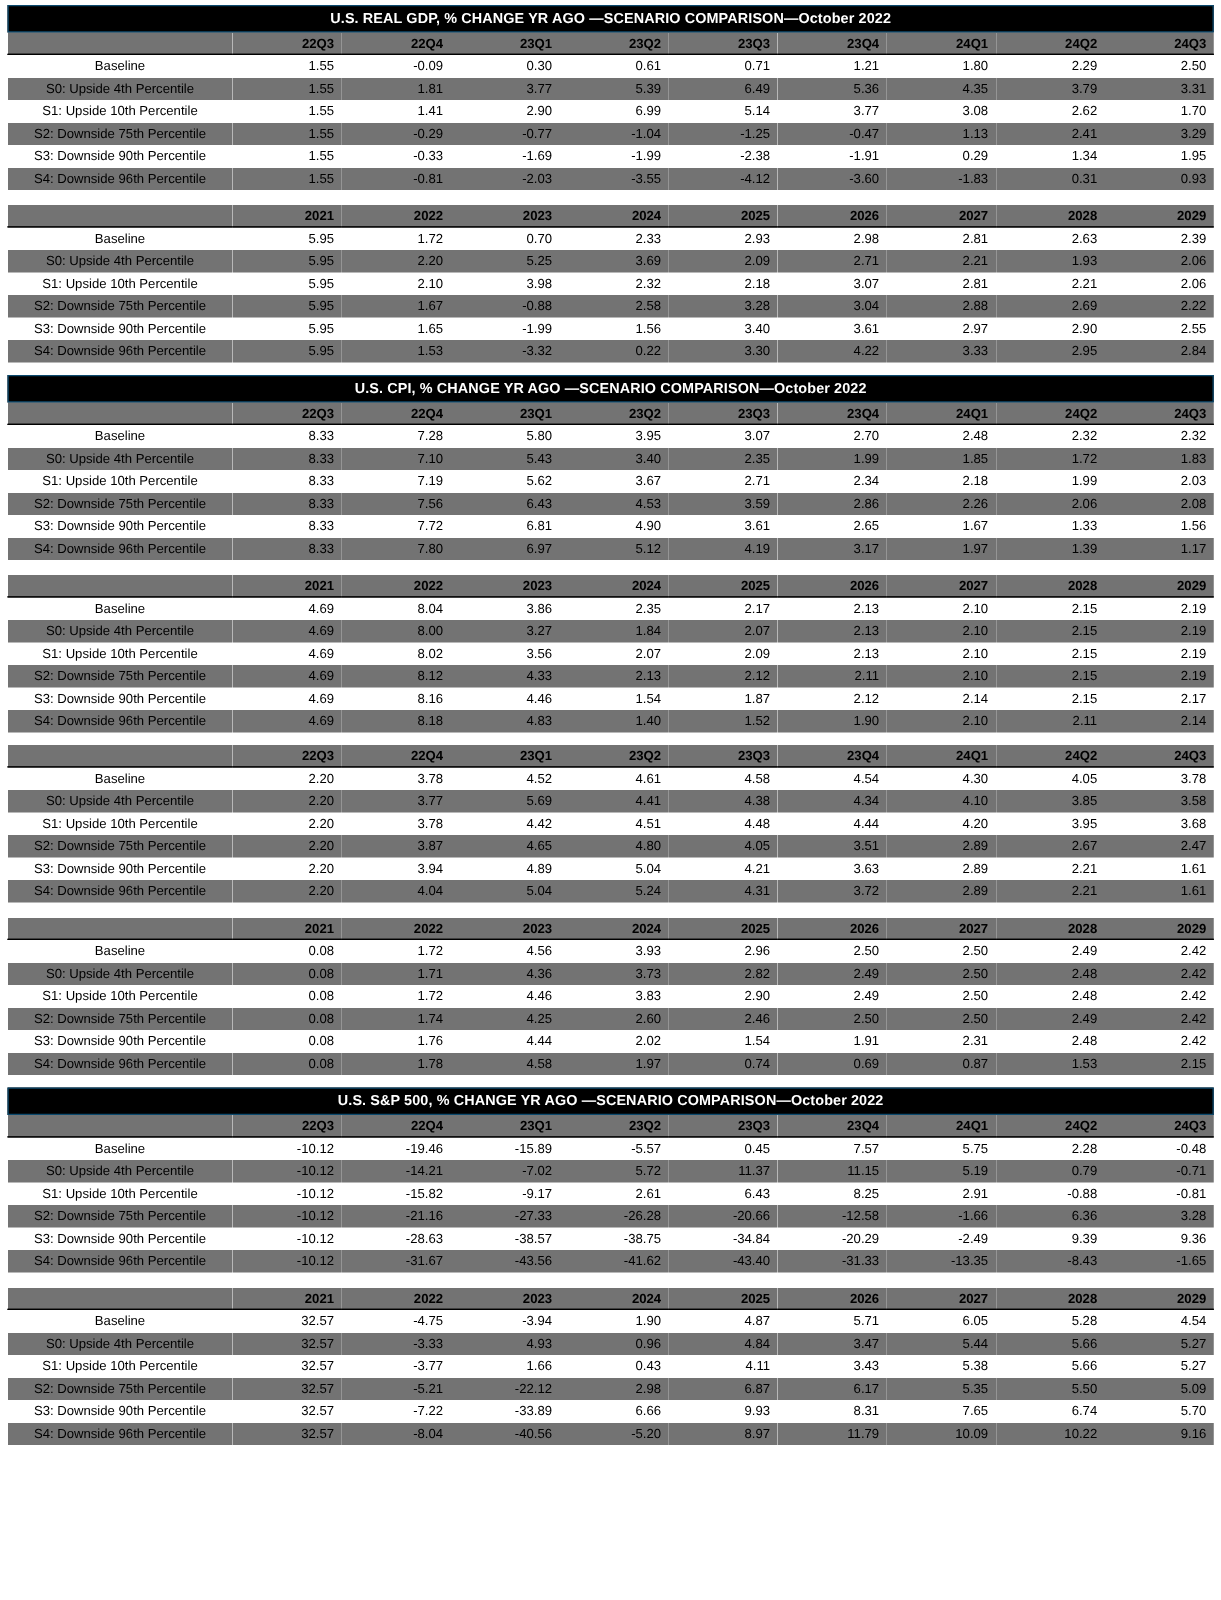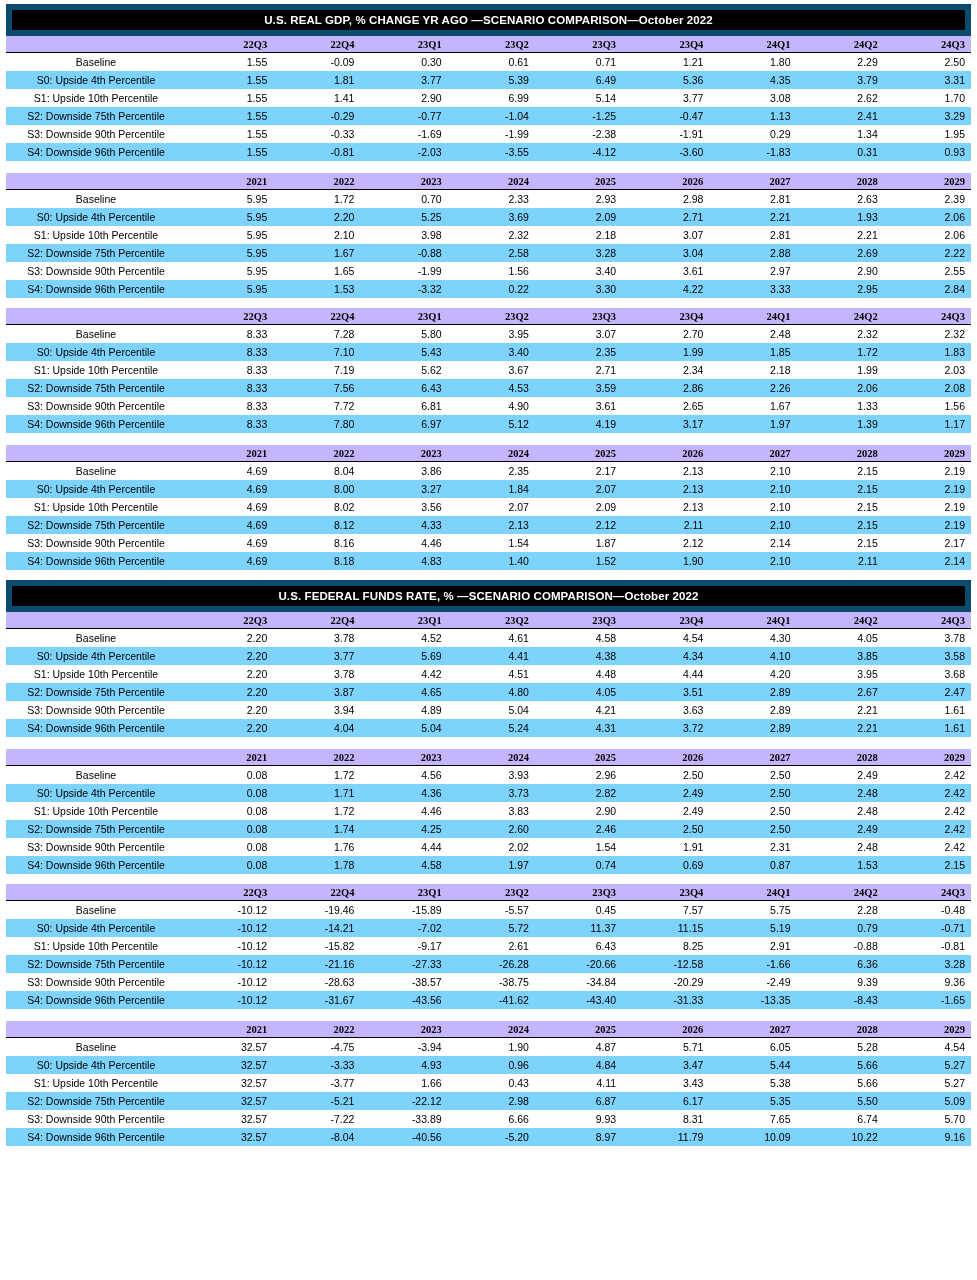--- a/index.html
+++ b/index.html
@@ -22,21 +22,21 @@
     margin-bottom: 10px;
   }
   .section-title {
     background: #000000;
     color: #ffffff;
     font-size: 11.5px;
     font-weight: bold;
     text-align: center;
     padding: 4px 0 4px 0;
     letter-spacing: 0.1px;
-    border: 6px solid #0c4a6e;
+    border: 1px solid #0c4a6e;
     box-sizing: border-box;
   }
   table.sc {
     width: 100%;
     border-collapse: collapse;
     table-layout: fixed;
     font-size: 10.5px;
   }
   table.sc td, table.sc th {
     padding: 3px 6px 3px 6px;
@@ -56,25 +56,24 @@
   }
   td.lbl {
     text-align: center;
     font-size: 10.5px;
   }
   td.num {
     text-align: right;
     font-size: 10.5px;
   }
   tr.alt {
-    background: #7dd3fc;
+    background: #737373;
   }
   tr.hdr {
-    background: #c4b5fd;
-    font-family: Liberation Serif, serif;
+    background: #737373;
   }
   .col-lbl { width: 180px; }
   .colgrp { width: auto; }
 </style>
 </head>
 <body>
 
 <div class="page">
   <div id="sections-root">
       <div class="section">
@@ -279,20 +278,21 @@
               <td class="num">3.30</td>
               <td class="num">4.22</td>
               <td class="num">3.33</td>
               <td class="num">2.95</td>
               <td class="num">2.84</td>
             </tr>
           </tbody>
         </table>
       </div>
       <div class="section">
+        <div class="section-title">U.S. CPI, % CHANGE YR AGO —SCENARIO COMPARISON—October 2022</div>
         <table class="sc">
           <colgroup>
             <col class="col-lbl">
             <col class="colgrp">
             <col class="colgrp">
             <col class="colgrp">
             <col class="colgrp">
             <col class="colgrp">
             <col class="colgrp">
             <col class="colgrp">
@@ -486,21 +486,20 @@
               <td class="num">1.52</td>
               <td class="num">1.90</td>
               <td class="num">2.10</td>
               <td class="num">2.11</td>
               <td class="num">2.14</td>
             </tr>
           </tbody>
         </table>
       </div>
       <div class="section">
-        <div class="section-title">U.S. FEDERAL FUNDS RATE, % —SCENARIO COMPARISON—October 2022</div>
         <table class="sc">
           <colgroup>
             <col class="col-lbl">
             <col class="colgrp">
             <col class="colgrp">
             <col class="colgrp">
             <col class="colgrp">
             <col class="colgrp">
             <col class="colgrp">
             <col class="colgrp">
@@ -694,20 +693,21 @@
               <td class="num">0.74</td>
               <td class="num">0.69</td>
               <td class="num">0.87</td>
               <td class="num">1.53</td>
               <td class="num">2.15</td>
             </tr>
           </tbody>
         </table>
       </div>
       <div class="section">
+        <div class="section-title">U.S. S&amp;P 500, % CHANGE YR AGO —SCENARIO COMPARISON—October 2022</div>
         <table class="sc">
           <colgroup>
             <col class="col-lbl">
             <col class="colgrp">
             <col class="colgrp">
             <col class="colgrp">
             <col class="colgrp">
             <col class="colgrp">
             <col class="colgrp">
             <col class="colgrp">

